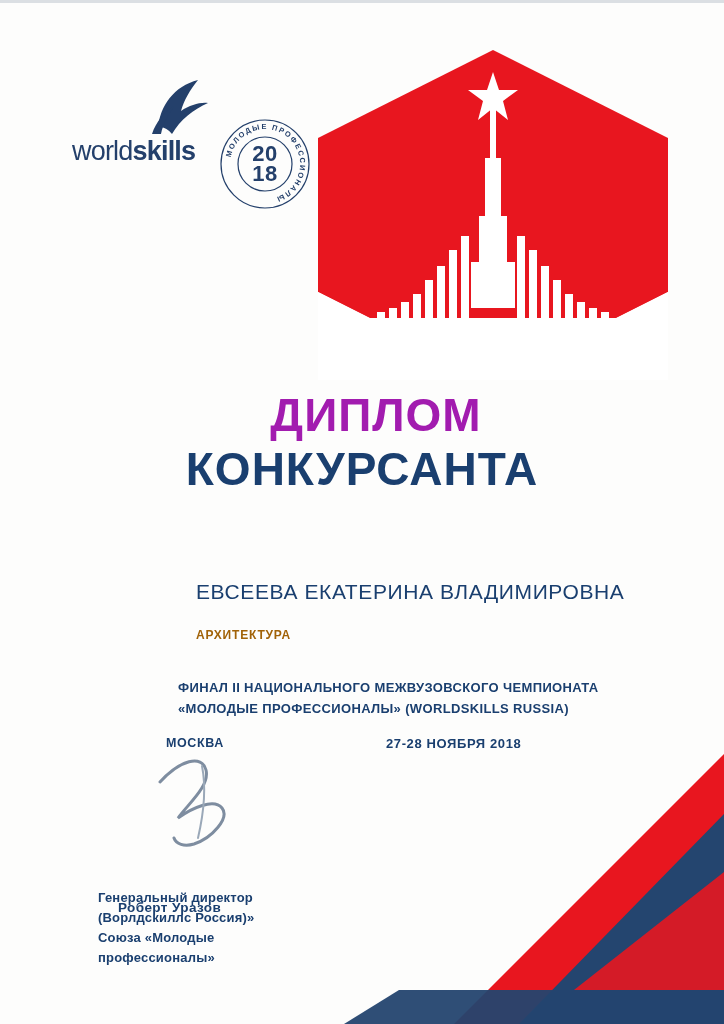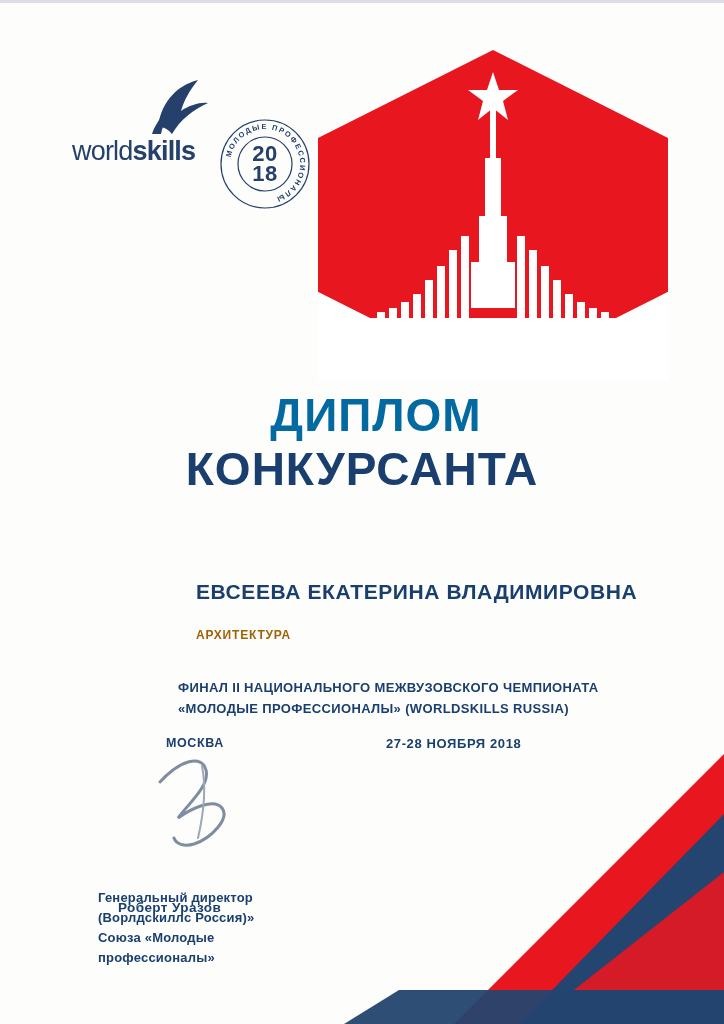--- a/index.html
+++ b/index.html
@@ -88,40 +88,40 @@
     position: absolute;
     left: 0;
     right: 0;
     top: 392px;
     text-align: center;
   }
   .title-main .l1 {
     font-size: 46px;
     font-weight: 700;
     letter-spacing: 1px;
-    color: #0369a1;
+    color: #a21caf;
     line-height: 1.04;
     padding-left: 28px;
   }
   .title-main .l2 {
     font-size: 46px;
     font-weight: 700;
     letter-spacing: 1px;
     color: #1a3f6f;
     line-height: 1.04;
     margin-top: 6px;
   }
 
   
   .recipient {
     position: absolute;
     left: 196px;
     top: 580px;
     font-size: 21px;
-    font-weight: 700;
+    font-weight: 400;
     letter-spacing: 0.6px;
     color: #1a3f6f;
   }
   .skill {
     position: absolute;
     left: 196px;
     top: 628px;
     font-size: 12px;
     font-weight: 700;
     letter-spacing: 0.8px;

